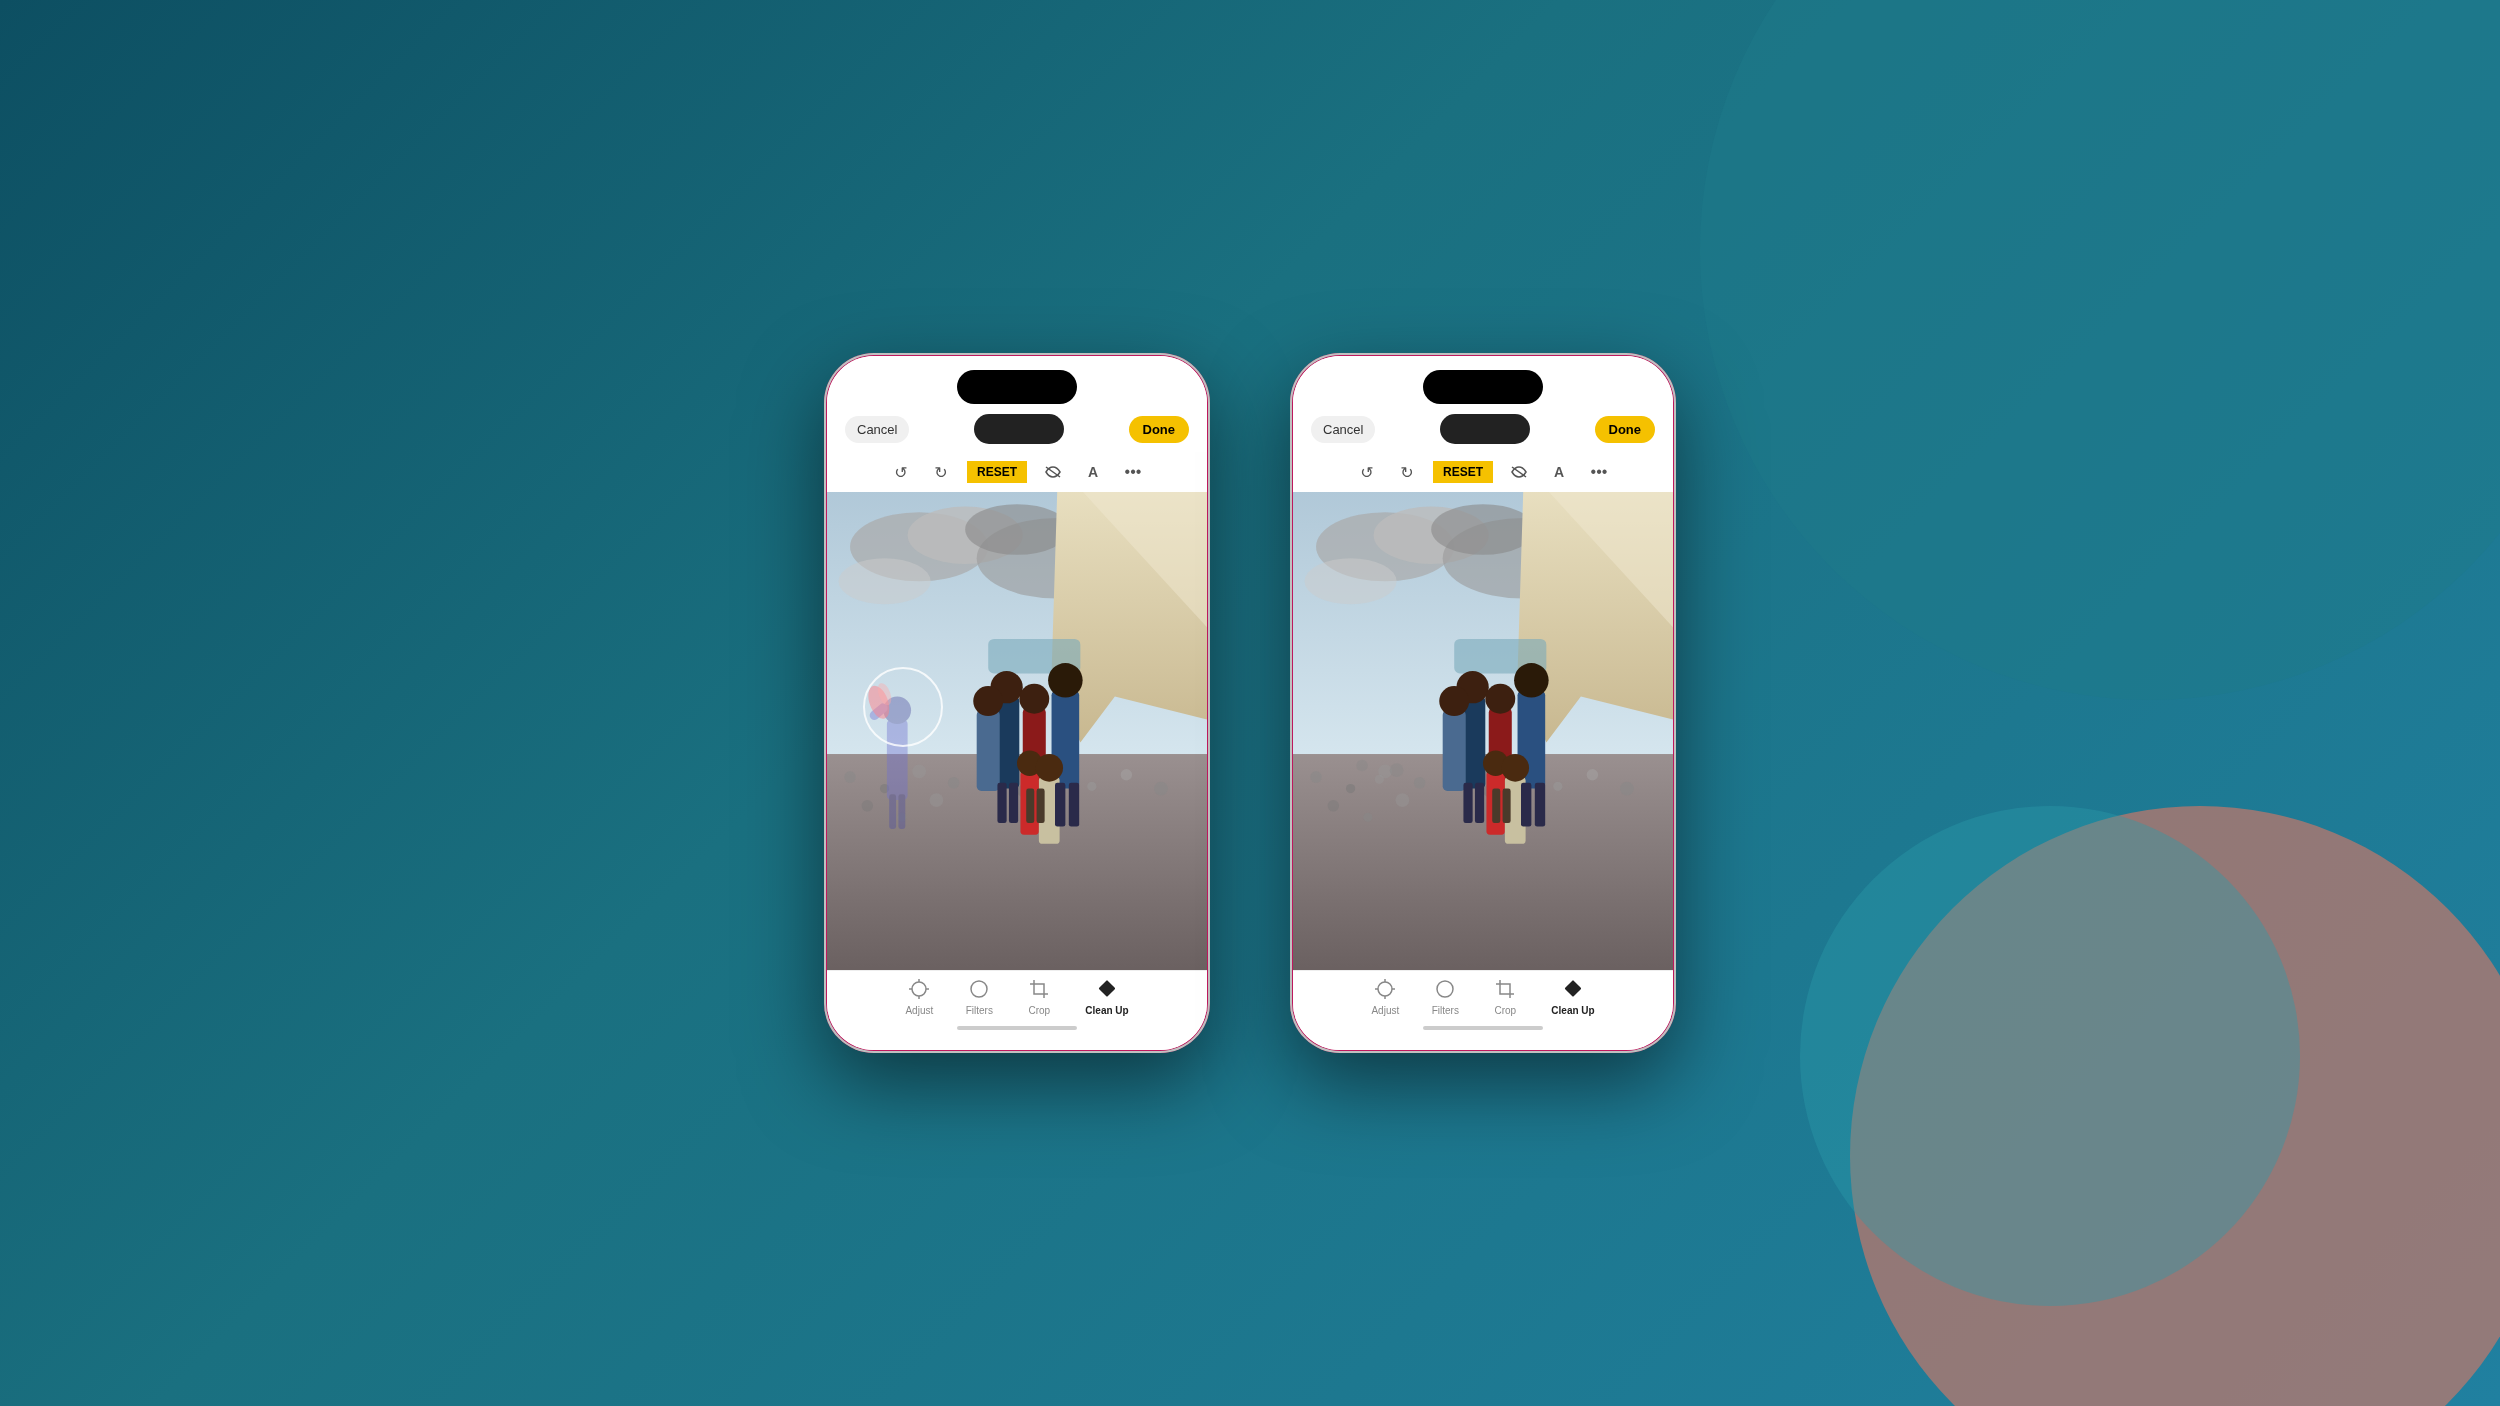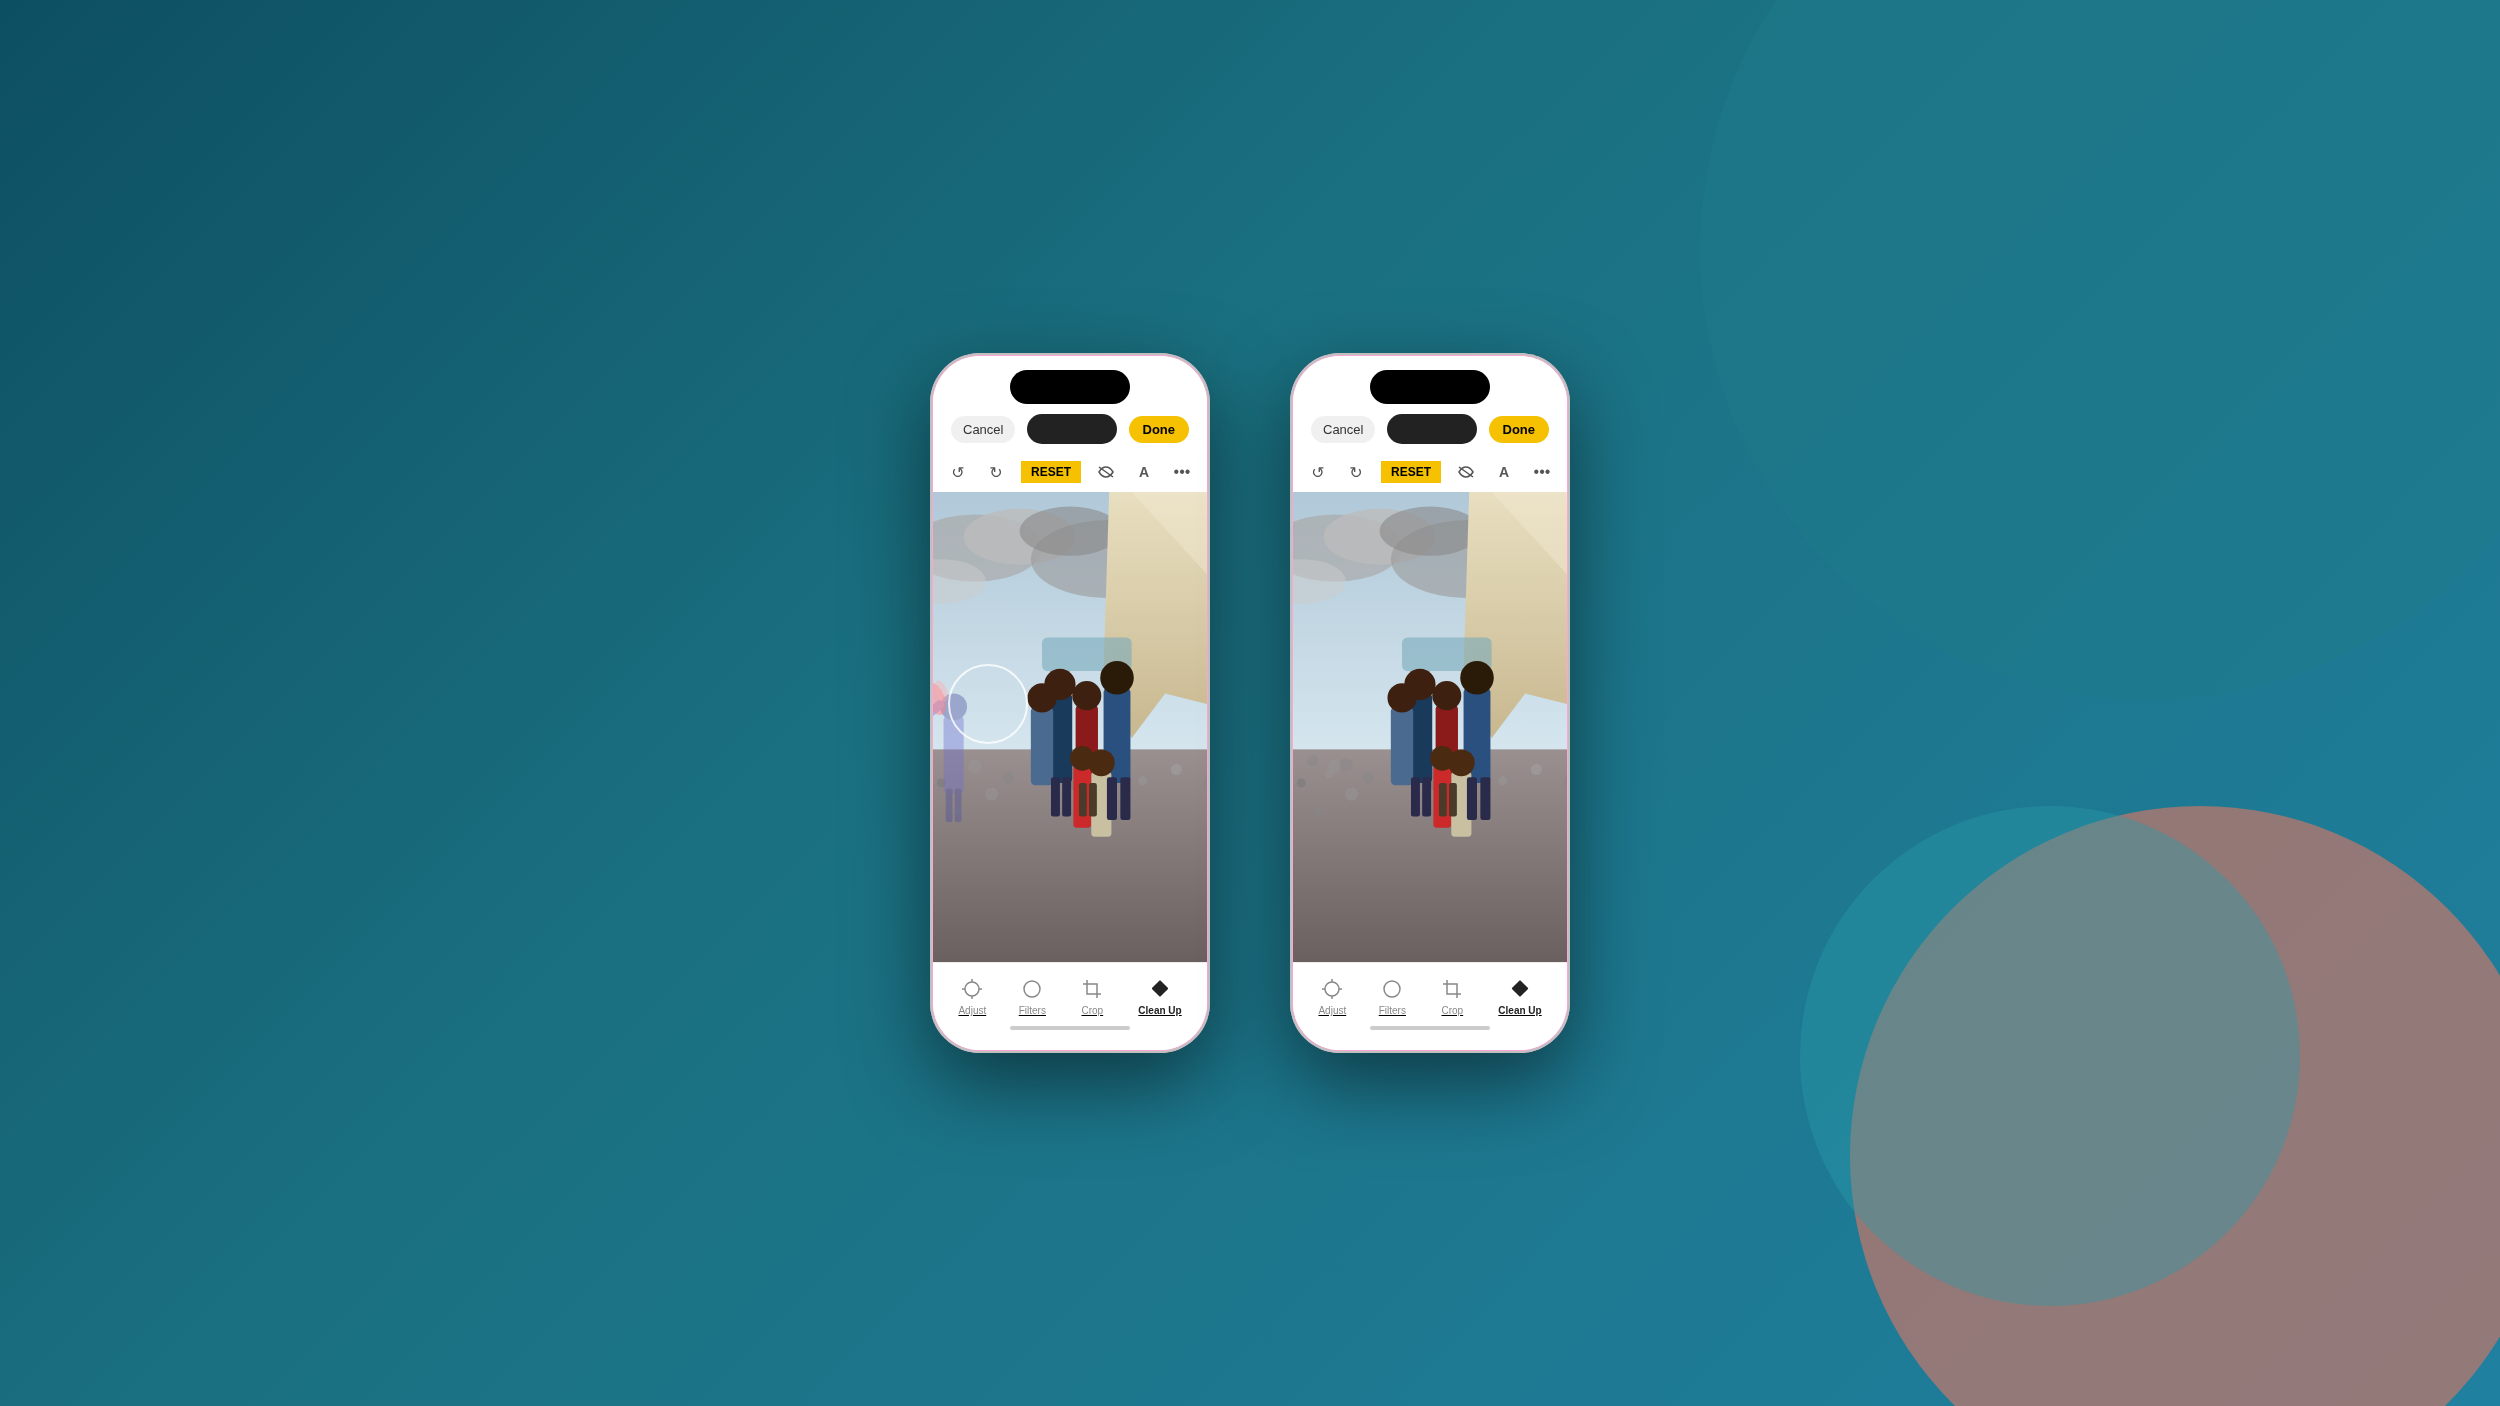--- a/index.html
+++ b/index.html
@@ -57,23 +57,23 @@
       position: absolute;
       inset: 0;
       display: flex;
       align-items: center;
       justify-content: center;
       gap: 80px;
     }
 
     
     .phone {
-      width: 280px;
+      width: 386px;
       height: 700px;
-      background: #f9a8d4;
+      background: #be185d;
       border-radius: 50px;
       position: relative;
       box-shadow: 0 30px 80px rgba(0,0,0,0.5), inset 0 0 0 2px #c0c0c0;
       overflow: hidden;
     }
 
     .phone-inner {
       position: absolute;
       inset: 3px;
       background: #ffffff;
@@ -196,23 +196,22 @@
       border-radius: 50%;
       top: 45%;
       left: 20%;
       transform: translate(-50%, -50%);
       pointer-events: none;
     }
 
     
     .bottom-panel {
       background: #fff;
-      padding: 10px 0 20px;
+      padding: 2px 0 20px;
       border-top: 1px solid #eee;
-      text-decoration: underline;
     }
 
     .bottom-tabs {
       display: flex;
       justify-content: center;
       gap: 0;
     }
 
     .tab-item {
       display: flex;

